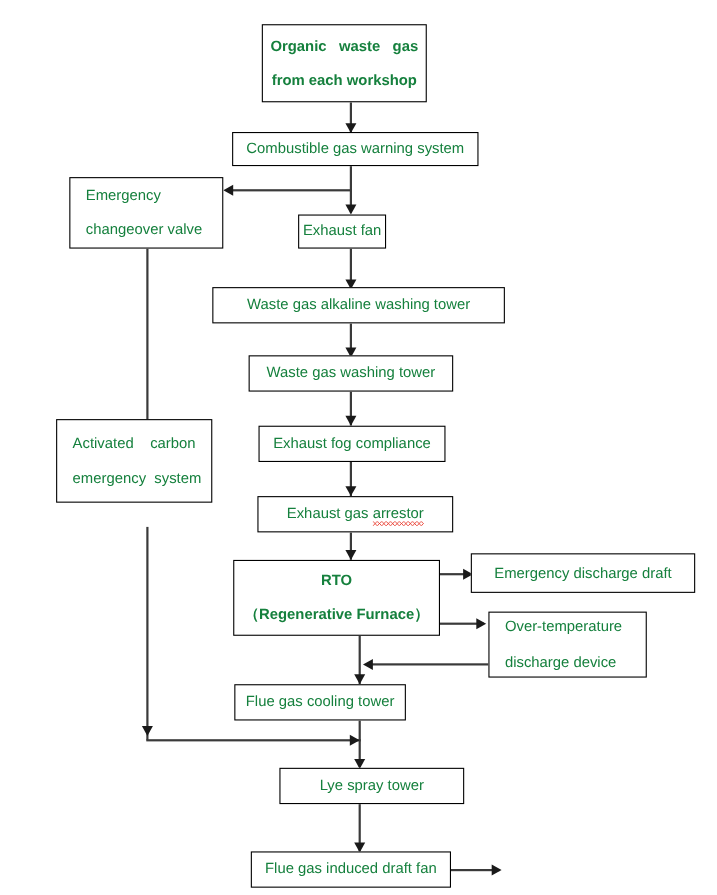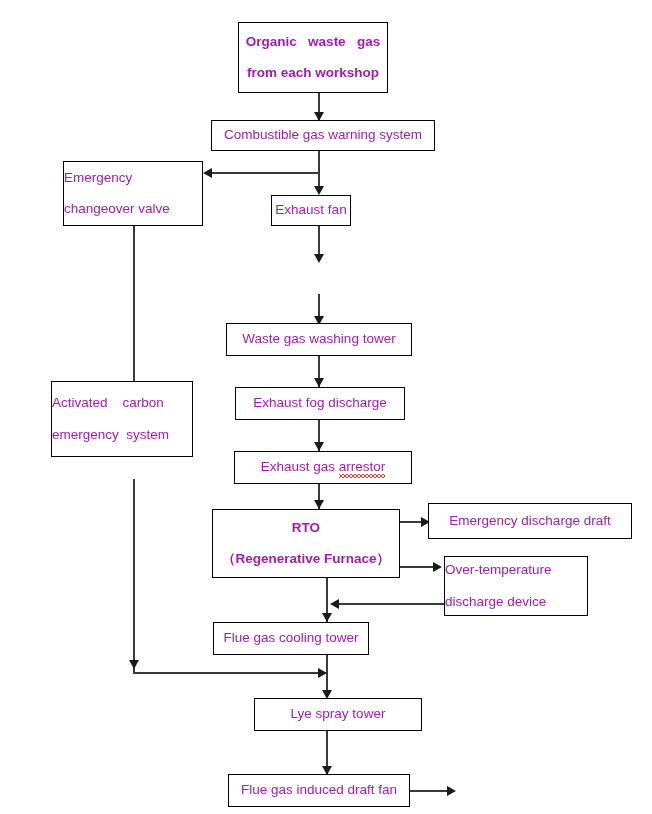--- a/index.html
+++ b/index.html
@@ -19,32 +19,32 @@
     overflow: hidden;
   }
   .node {
     position: absolute;
     box-sizing: border-box;
     border: 1.4px solid #000000;
     background: #ffffff;
     display: flex;
     flex-direction: column;
     justify-content: center;
-    color: #a21caf;
+    color: #15803d;
     font-size: 13.5px;
     line-height: 1.05;
     z-index: 3;
   }
   .node .line {
     display: block;
     white-space: pre;
   }
   .node.center { align-items: center; text-align: center; }
   .node.center .line { text-align: center; }
-  .node.leftal { align-items: flex-start; text-align: left; }
+  .node.leftal { align-items: flex-start; text-align: left; padding-left: 14px; }
   .node.leftal .line { text-align: left; }
   .node.twoline .line + .line { margin-top: 17px; }
   .node.bold { font-weight: bold; }
   .node.green {
     border-color: #16a75c;
     color: #00a550;
     font-weight: bold;
   }
   .squiggle {
     position: relative;
@@ -162,27 +162,30 @@
 
   <div class="node leftal twoline" style="left:63px; top:161px; width:140px; height:65px;">
     <span class="line">Emergency</span>
     <span class="line">changeover valve</span>
   </div>
 
   <div class="node center" style="left:271px; top:195px; width:80px; height:31px;">
     <span class="line">Exhaust fan</span>
   </div>
 
+  <div class="node center" style="left:193px; top:261px; width:266px; height:33px;">
+    <span class="line">Waste gas alkaline washing tower</span>
+  </div>
 
   <div class="node center" style="left:226px; top:323px; width:186px; height:33px;">
     <span class="line">Waste gas washing tower</span>
   </div>
 
   <div class="node center" style="left:235px; top:387px; width:170px; height:33px;">
-    <span class="line">Exhaust fog discharge</span>
+    <span class="line">Exhaust fog compliance</span>
   </div>
 
   <div class="node center" style="left:234px; top:451px; width:178px; height:33px;">
     <span class="line"><span>Exhaust gas </span><span class="squiggle">arrestor</span></span>
   </div>
 
   <div class="node leftal twoline" style="left:51px; top:381px; width:142px; height:76px;">
     <span class="line">Activated    carbon</span>
     <span class="line">emergency  system</span>
   </div>

